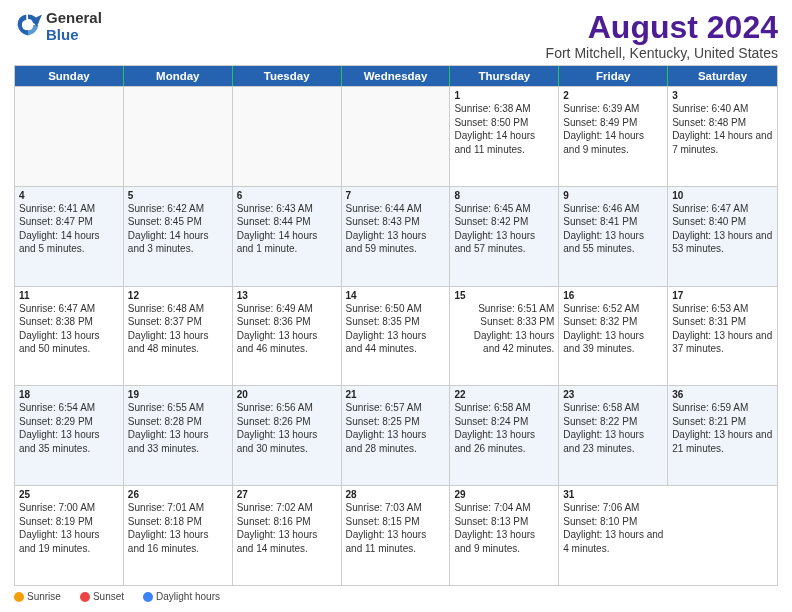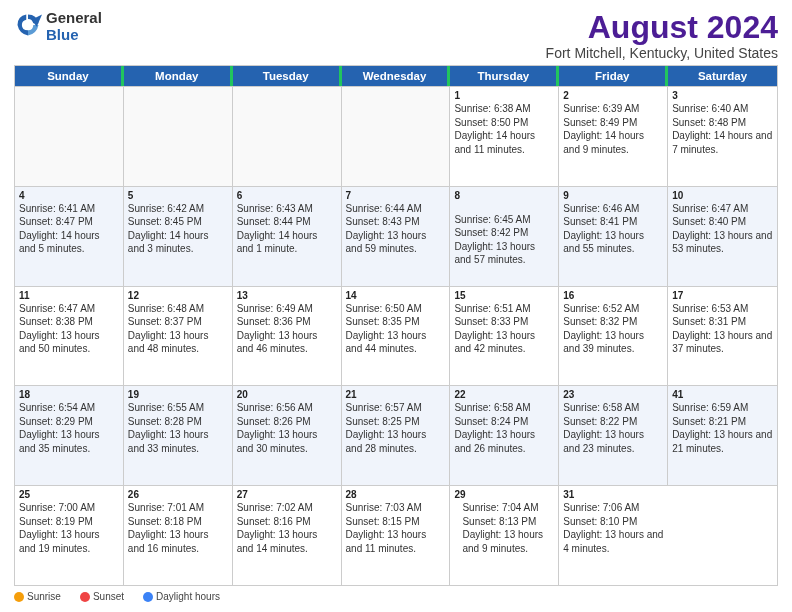--- a/index.html
+++ b/index.html
@@ -67,21 +67,21 @@
       display: grid;
       grid-template-columns: repeat(7, 1fr);
       background: #2563b0;
     }
     .cal-header-cell {
       color: #fff;
       font-size: 11.5px;
       font-weight: bold;
       text-align: center;
       padding: 4px 2px;
-      border-right: 3px solid #22c55e;
+      border-right: 1px solid #22c55e;
     }
     .cal-header-cell:last-child { border-right: none; }
     .cal-body {
       flex: 1;
       display: flex;
       flex-direction: column;
     }
     .cal-row {
       display: grid;
       grid-template-columns: repeat(7, 1fr);
@@ -211,21 +211,21 @@
 Daylight: 14 hours and 1 minute.</div>
           </div>
           <div class="cal-cell alt-row">
             <div class="day-num">7</div>
             <div class="day-info" style="white-space: pre-line;">Sunrise: 6:44 AM
 Sunset: 8:43 PM
 Daylight: 13 hours and 59 minutes.</div>
           </div>
           <div class="cal-cell alt-row">
             <div class="day-num">8</div>
-            <div class="day-info" style="white-space: pre-line; margin-top: 11px;">Sunrise: 6:45 AM
+            <div class="day-info" style="white-space: pre-line;">Sunrise: 6:45 AM
 Sunset: 8:42 PM
 Daylight: 13 hours and 57 minutes.</div>
           </div>
           <div class="cal-cell alt-row">
             <div class="day-num">9</div>
             <div class="day-info" style="white-space: pre-line;">Sunrise: 6:46 AM
 Sunset: 8:41 PM
 Daylight: 13 hours and 55 minutes.</div>
           </div>
           <div class="cal-cell alt-row">
@@ -255,21 +255,21 @@
 Daylight: 13 hours and 46 minutes.</div>
           </div>
           <div class="cal-cell">
             <div class="day-num">14</div>
             <div class="day-info" style="white-space: pre-line;">Sunrise: 6:50 AM
 Sunset: 8:35 PM
 Daylight: 13 hours and 44 minutes.</div>
           </div>
           <div class="cal-cell">
             <div class="day-num">15</div>
-            <div class="day-info" style="white-space: pre-line;">Sunrise: 6:51 AM
+            <div class="day-info" style="white-space: pre-line; text-align: right;">Sunrise: 6:51 AM
 Sunset: 8:33 PM
 Daylight: 13 hours and 42 minutes.</div>
           </div>
           <div class="cal-cell">
             <div class="day-num">16</div>
             <div class="day-info" style="white-space: pre-line;">Sunrise: 6:52 AM
 Sunset: 8:32 PM
 Daylight: 13 hours and 39 minutes.</div>
           </div>
           <div class="cal-cell">
@@ -310,21 +310,21 @@
 Sunset: 8:24 PM
 Daylight: 13 hours and 26 minutes.</div>
           </div>
           <div class="cal-cell alt-row">
             <div class="day-num">23</div>
             <div class="day-info" style="white-space: pre-line;">Sunrise: 6:58 AM
 Sunset: 8:22 PM
 Daylight: 13 hours and 23 minutes.</div>
           </div>
           <div class="cal-cell alt-row">
-            <div class="day-num">41</div>
+            <div class="day-num">36</div>
             <div class="day-info" style="white-space: pre-line;">Sunrise: 6:59 AM
 Sunset: 8:21 PM
 Daylight: 13 hours and 21 minutes.</div>
           </div>
         </div>
         <div class="cal-row">
           <div class="cal-cell">
             <div class="day-num">25</div>
             <div class="day-info" style="white-space: pre-line;">Sunrise: 7:00 AM
 Sunset: 8:19 PM
@@ -343,21 +343,21 @@
 Daylight: 13 hours and 14 minutes.</div>
           </div>
           <div class="cal-cell">
             <div class="day-num">28</div>
             <div class="day-info" style="white-space: pre-line;">Sunrise: 7:03 AM
 Sunset: 8:15 PM
 Daylight: 13 hours and 11 minutes.</div>
           </div>
           <div class="cal-cell">
             <div class="day-num">29</div>
-            <div class="day-info" style="white-space: pre-line; margin-left: 8px;">Sunrise: 7:04 AM
+            <div class="day-info" style="white-space: pre-line;">Sunrise: 7:04 AM
 Sunset: 8:13 PM
 Daylight: 13 hours and 9 minutes.</div>
           </div>
           <div class="cal-cell">
             <div class="day-num">31</div>
             <div class="day-info" style="white-space: pre-line;">Sunrise: 7:06 AM
 Sunset: 8:10 PM
 Daylight: 13 hours and 4 minutes.</div>
           </div>
         </div>

